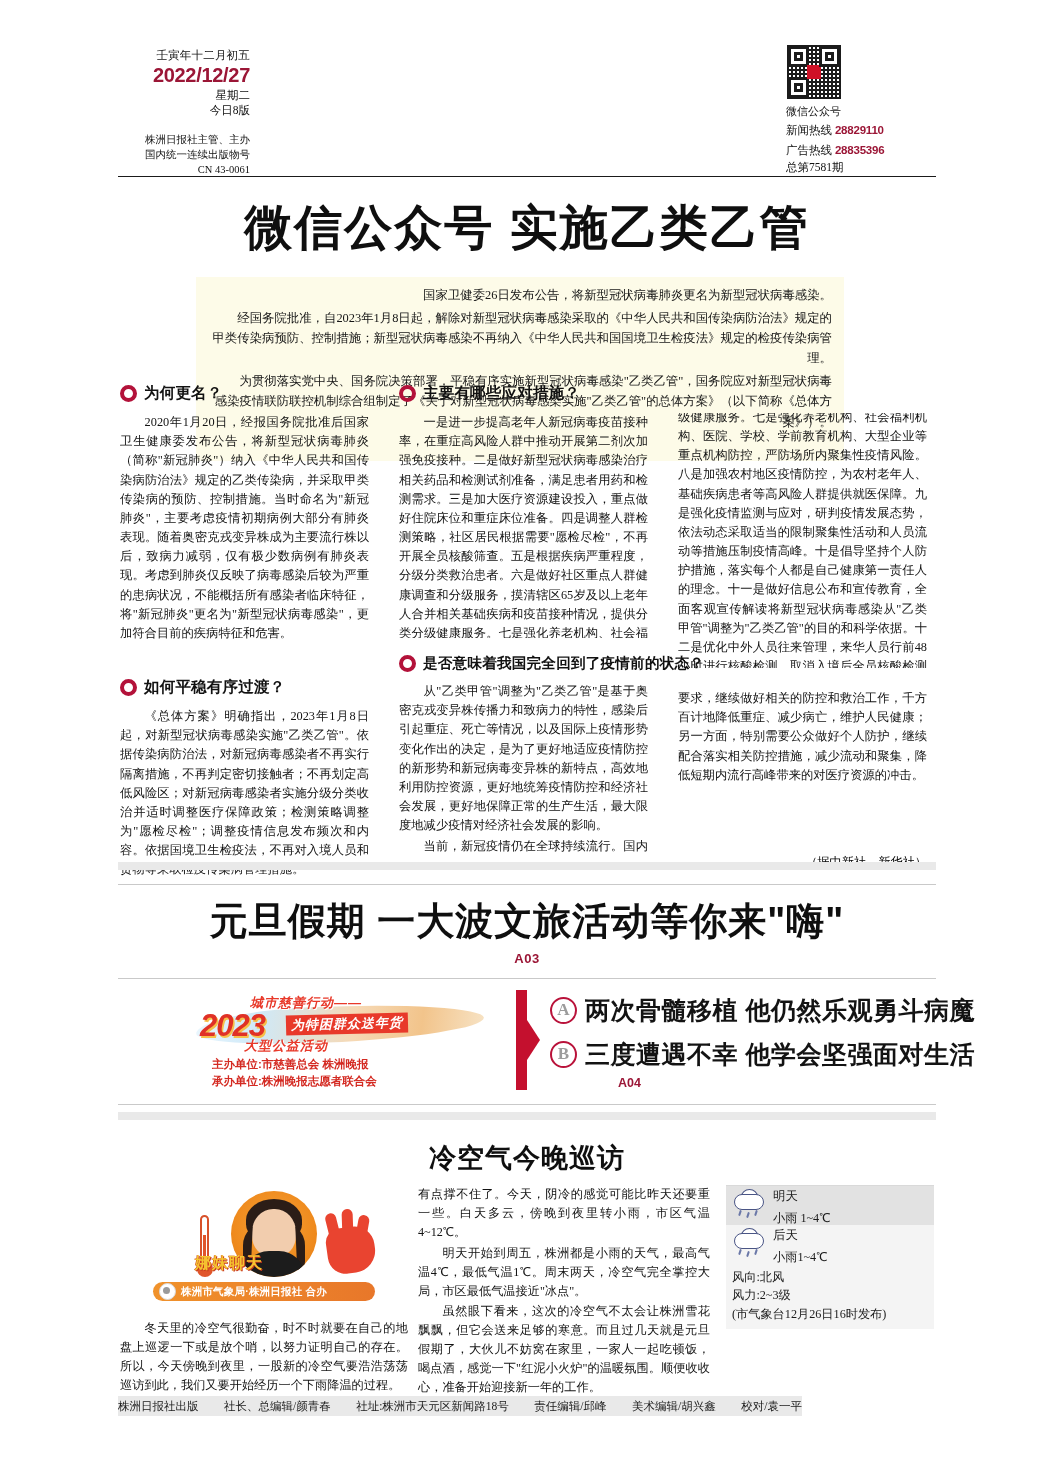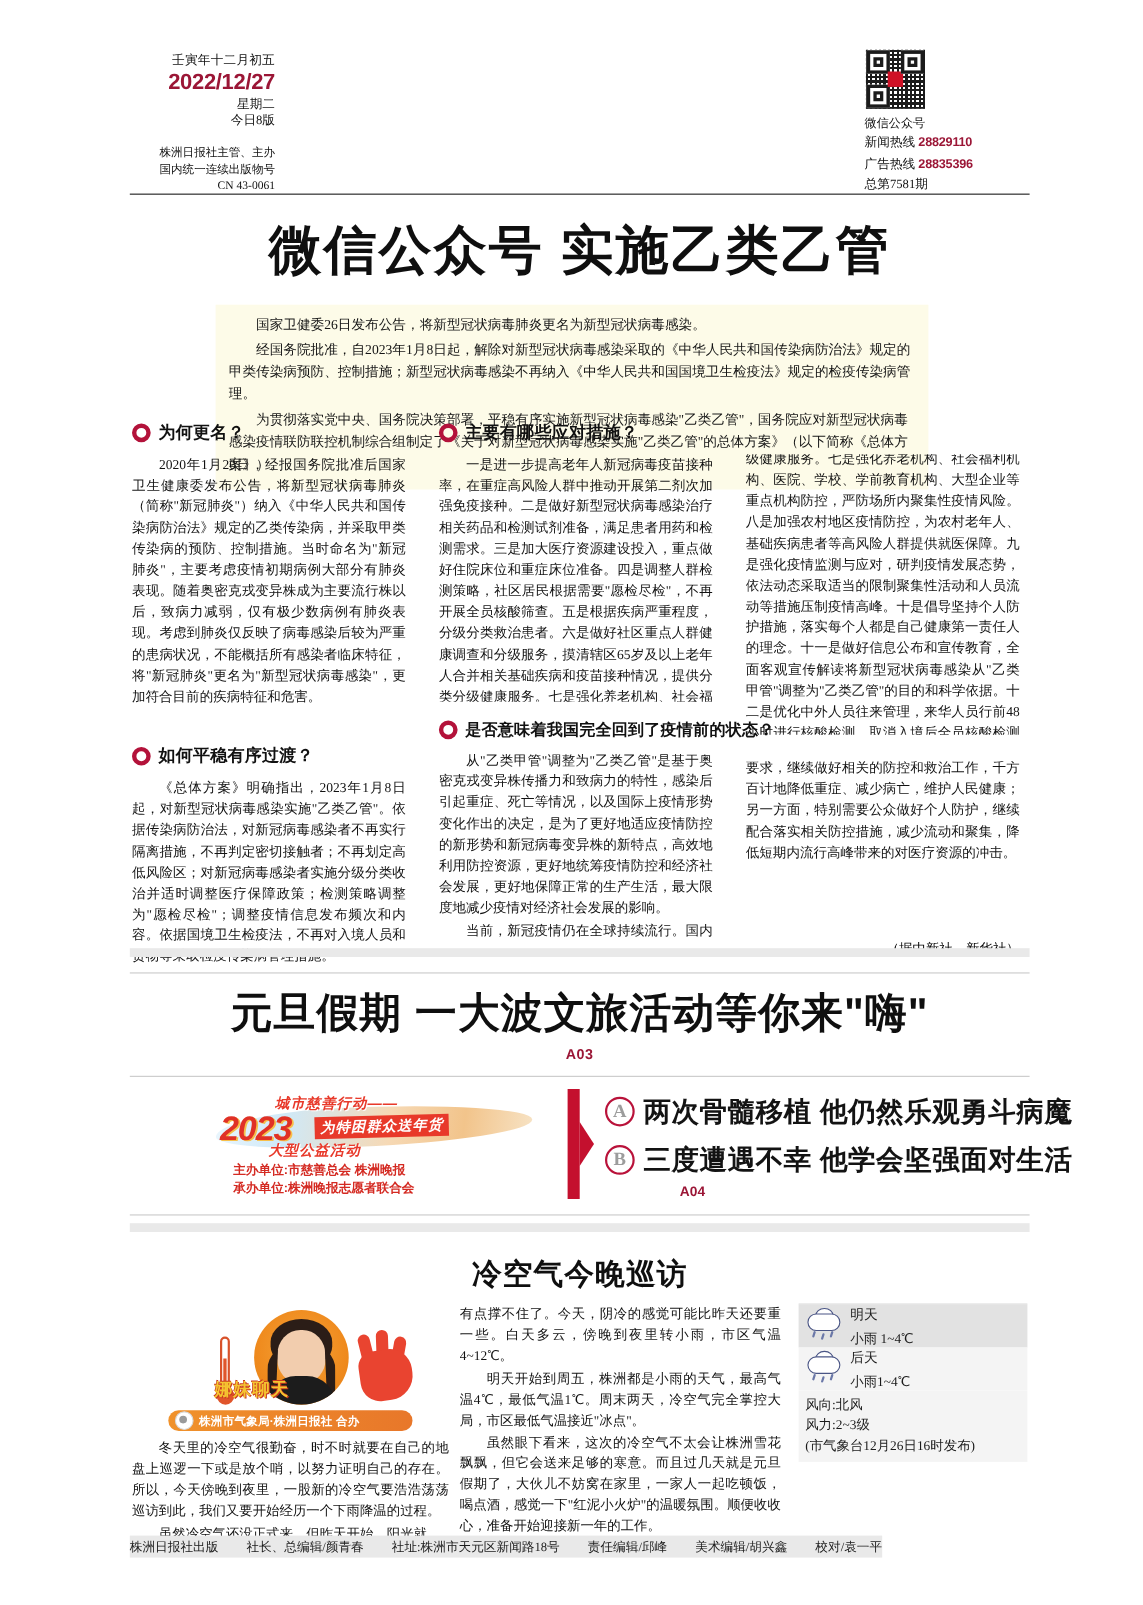--- a/index.html
+++ b/index.html
@@ -152,22 +152,23 @@
     letter-spacing: 2px;
     color: #0f0f0f;
   }
 
   
   .lead-box {
     position: absolute;
     left: 196px; top: 277px;
     width: 648px;
     background: #fdfbe8;
-    padding: 8px 12px 10px 12px;
+    padding: 8px 12px 26px 12px;
     box-sizing: border-box;
+    text-align: right;
   }
   .lead-box p {
     margin: 0 0 3px 0;
     font-size: 12.4px;
     line-height: 1.62;
     text-indent: 2em;
     color: #151515;
     font-family: "Liberation Serif", serif;
   }
 
@@ -434,21 +435,21 @@
   }
   .w-left {
     position: absolute;
     left: 2px; top: 0;
     width: 288px;
   }
   .anchor-badge {
     position: relative;
     width: 250px;
     height: 112px;
-    margin: 4px auto 6px auto;
+    margin: 4px auto 18px auto;
   }
   .ab-circle-photo {
     position: absolute;
     left: 92px; top: 2px;
     width: 86px; height: 86px;
     border-radius: 50%;
     background: radial-gradient(circle at 50% 42%, #f5a43a 0%, #ef8a1d 62%, #e07d16 100%);
     overflow: hidden;
   }
   .ab-face {

